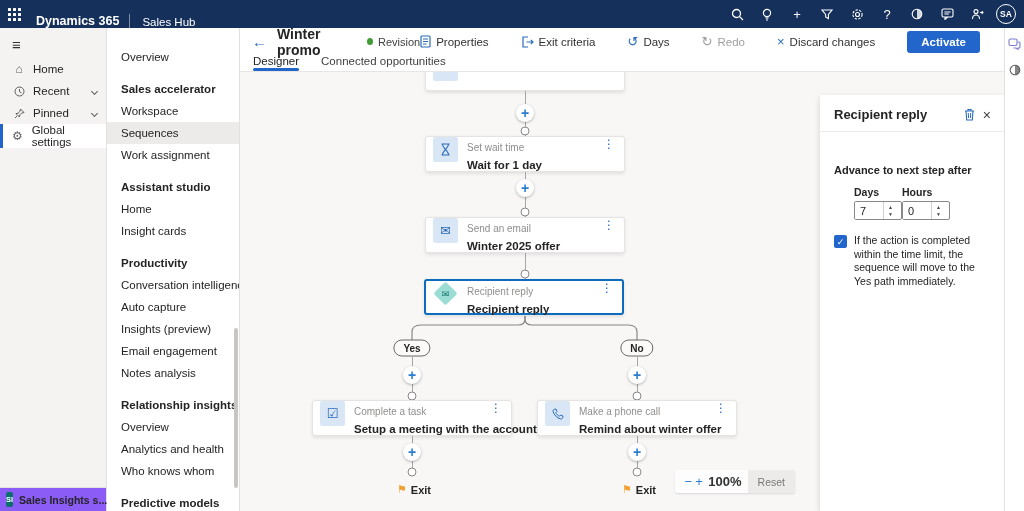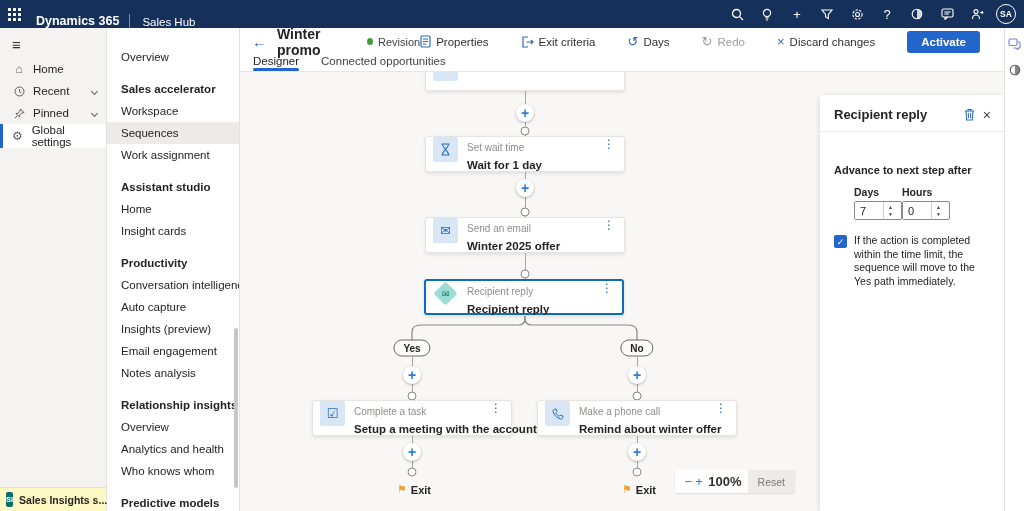--- a/index.html
+++ b/index.html
@@ -22,21 +22,21 @@
 
   
   .rail { position:absolute; left:0; top:28px; width:107px; bottom:0; background:#f4f3f2; border-right:1px solid #e3e1df; }
   .rail-burger { padding:9px 0 6px 12px; font-size:15px; color:#323130; cursor:pointer; line-height:1; }
   .rail-item { display:flex; align-items:center; height:22px; padding-left:12px; font-size:11.5px; color:#242424; cursor:pointer; }
   .rail-item .ric { width:14px; margin-right:7px; color:#605e5c; font-size:12px; display:flex; align-items:center; justify-content:center; }
   .rail-item .chev { margin-left:auto; margin-right:9px; width:5px; height:5px; border-right:1.2px solid #605e5c; border-bottom:1.2px solid #605e5c; transform:rotate(45deg); }
   .rail-group { font-size:11px; font-weight:bold; padding:8px 0 4px 10px; color:#242424; }
   .rail-sel { display:flex; align-items:center; height:24px; background:#fff; border-left:3px solid #2266cb; padding-left:9px; font-size:11.5px; cursor:pointer; }
   .rail-sel .ric { width:14px; margin-right:6px; color:#605e5c; font-size:12px; }
-  .rail-switcher { position:absolute; left:0; bottom:0; width:100%; height:24px; background:#fef9c3; border-top:1px solid #e3e1df; display:flex; align-items:center; padding-left:6px; cursor:pointer;margin-top:37px; }
+  .rail-switcher { position:absolute; left:0; bottom:0; width:100%; height:24px; background:#8b5cf6; border-top:1px solid #e3e1df; display:flex; align-items:center; padding-left:6px; cursor:pointer;margin-top:37px; }
   .si-tile { width:15px; height:15px; background:#0b6e6e; color:#fff; font-size:7.5px; font-weight:bold; display:flex; align-items:center; justify-content:center; border-radius:2px; margin-right:6px; }
   .sw-label { font-size:10.5px; font-weight:bold; color:#242424; white-space:nowrap; }
   .sw-chev { margin-left:4px; display:flex; flex-direction:column; gap:1px; }
   .sw-chev i { width:4px; height:4px; border-right:1.1px solid #605e5c; border-bottom:1.1px solid #605e5c; }
   .sw-chev i.up { transform:rotate(-135deg); }
   .sw-chev i.dn { transform:rotate(45deg); }
 
   
   .sidebar { position:absolute; left:107px; top:28px; width:133px; bottom:0; background:#fff; border-right:1px solid #e3e1df; overflow:hidden; padding-top:18px; }
   .sb-item { font-size:11.5px; color:#242424; padding:5px 8px 5px 14px; cursor:pointer; white-space:nowrap; }

